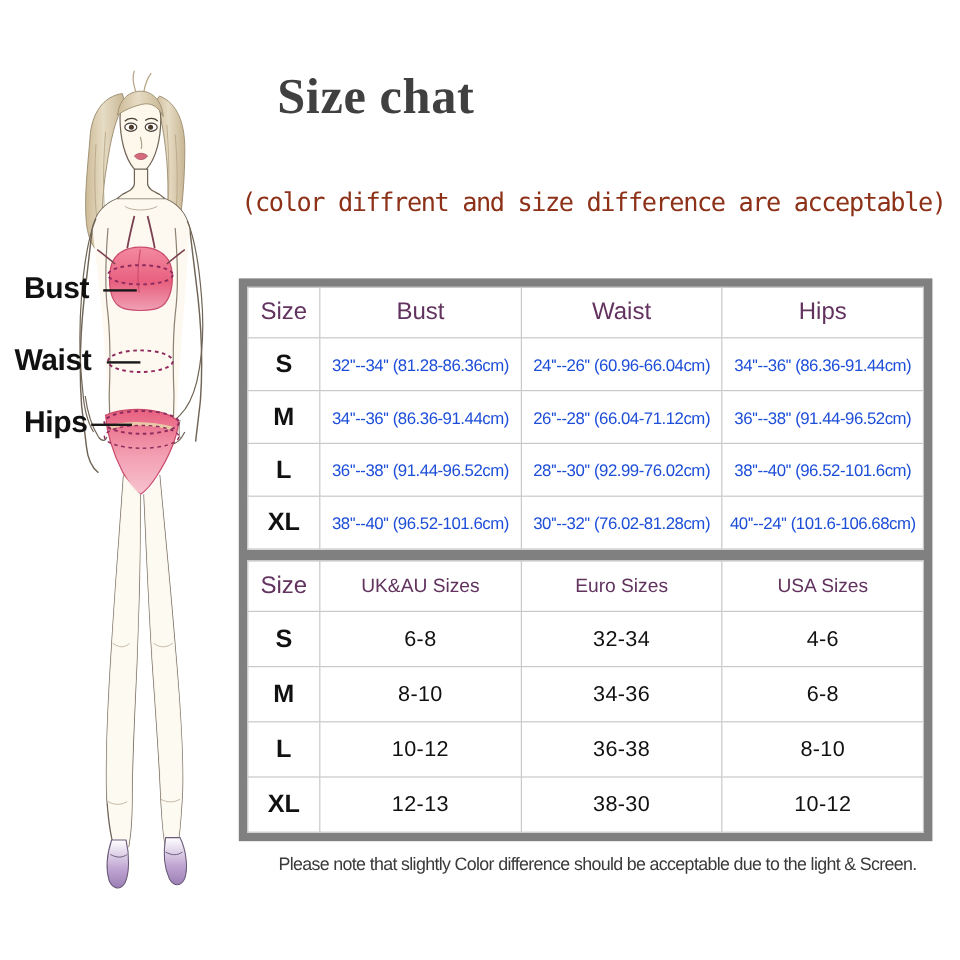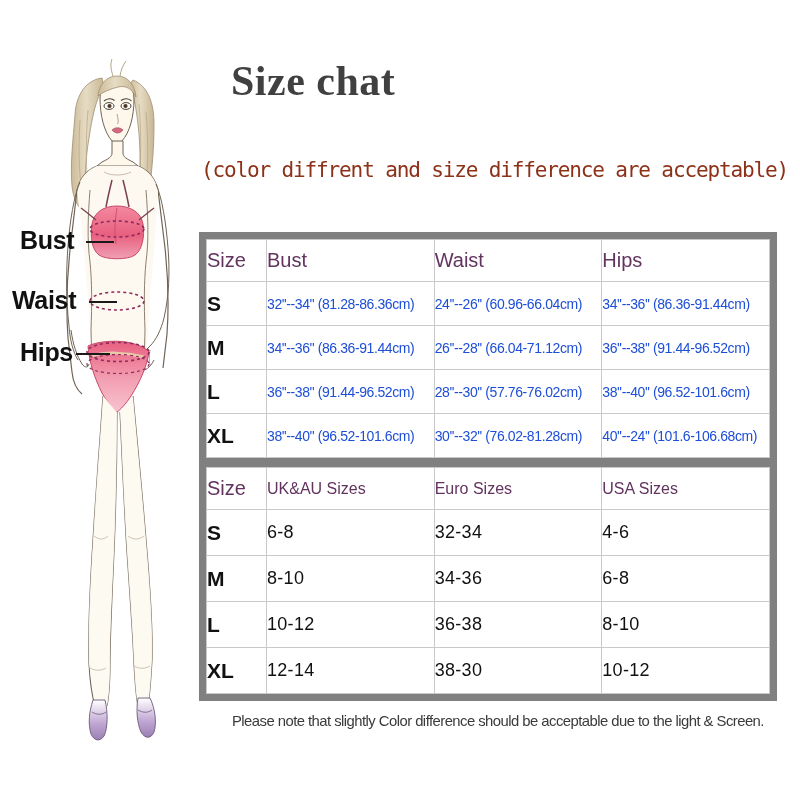--- a/index.html
+++ b/index.html
@@ -88,21 +88,21 @@
   }
   table.size-table {
     width: 100%;
     border-collapse: collapse;
     background: #ffffff;
     table-layout: fixed;
   }
   table.size-table td {
     border: 1px solid #c9c9c9;
     background: #ffffff;
-    text-align: left;
+    text-align: center;
     vertical-align: middle;
     padding: 0;
   }
   .tbl-gap { height: 9px; }
 
   
   col.c-size  { width: 60px; }
   col.c-rest  { width: auto; }
 
   .hdr-cell {
@@ -339,21 +339,21 @@
       </tr>
       <tr>
         <td class="size-cell">M</td>
         <td class="meas-cell">34''--36''  (86.36-91.44cm)</td>
         <td class="meas-cell">26''--28''  (66.04-71.12cm)</td>
         <td class="meas-cell">36''--38''  (91.44-96.52cm)</td>
       </tr>
       <tr>
         <td class="size-cell">L</td>
         <td class="meas-cell">36''--38''  (91.44-96.52cm)</td>
-        <td class="meas-cell">28''--30''  (57.76-76.02cm)</td>
+        <td class="meas-cell">28''--30''  (92.99-76.02cm)</td>
         <td class="meas-cell">38''--40''  (96.52-101.6cm)</td>
       </tr>
       <tr>
         <td class="size-cell">XL</td>
         <td class="meas-cell">38''--40''  (96.52-101.6cm)</td>
         <td class="meas-cell">30''--32''  (76.02-81.28cm)</td>
         <td class="meas-cell">40''--24''  (101.6-106.68cm)</td>
       </tr>
     </tbody>
   </table>
@@ -387,21 +387,21 @@
         <td class="num-cell">6-8</td>
       </tr>
       <tr>
         <td class="size-cell">L</td>
         <td class="num-cell">10-12</td>
         <td class="num-cell">36-38</td>
         <td class="num-cell">8-10</td>
       </tr>
       <tr>
         <td class="size-cell">XL</td>
-        <td class="num-cell">12-14</td>
+        <td class="num-cell">12-13</td>
         <td class="num-cell">38-30</td>
         <td class="num-cell">10-12</td>
       </tr>
     </tbody>
   </table>
 </div>
 
 <div id="footer-note">Please note that slightly Color difference should be acceptable due to the light &amp; Screen.</div>
 
 </body></html>

